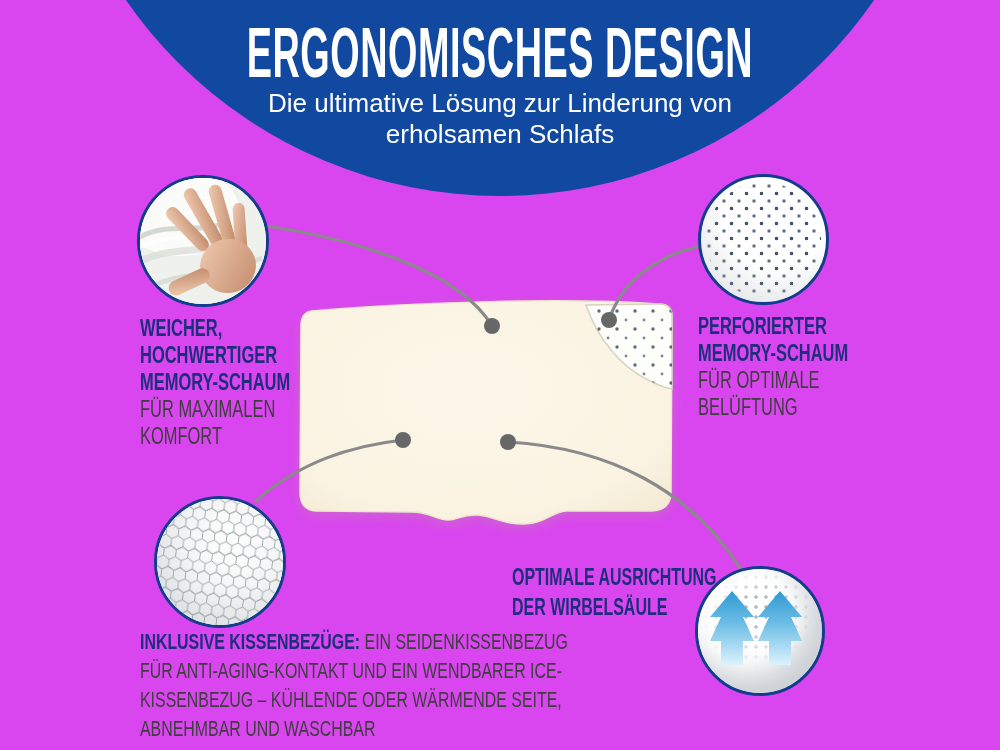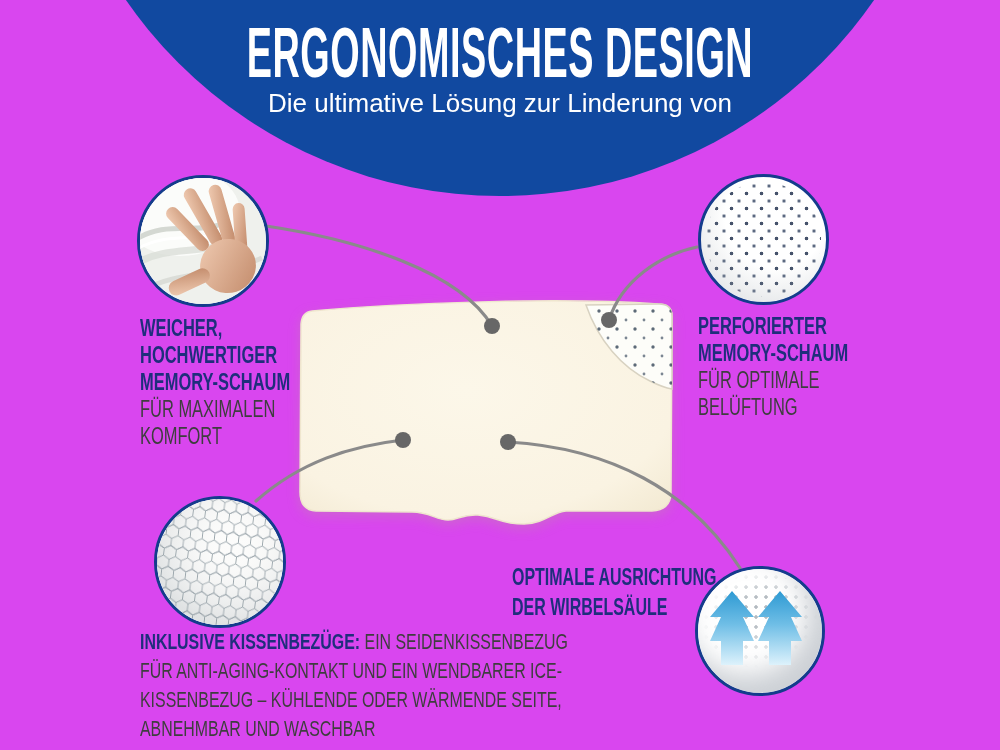--- a/index.html
+++ b/index.html
@@ -75,20 +75,21 @@
 <body>
 
 <div id="canvas">
 
   <div class="banner-circle"></div>
   <div class="banner-title">
     <span class="squeeze">ERGONOMISCHES DESIGN</span>
   </div>
   <div class="banner-subtitle">
     <div>Die ultimative Lösung zur Linderung von</div>
+    <div>erholsamen Schlafs</div>
   </div>
 
   <svg id="diagram" width="1000" height="750" viewBox="0 0 1000 750">
     <defs>
       <pattern id="perfPat" width="18" height="18" patternUnits="userSpaceOnUse">
         <circle cx="5" cy="5" r="1.7" fill="#4C5A6B" opacity="0.9"></circle>
         <circle cx="14" cy="14" r="1.4" fill="#5A6878" opacity="0.8"></circle>
       </pattern>
       <radialGradient id="pillowShade" cx="45%" cy="40%" r="75%">
         <stop offset="0%" stop-color="#FCF7E9"></stop>

